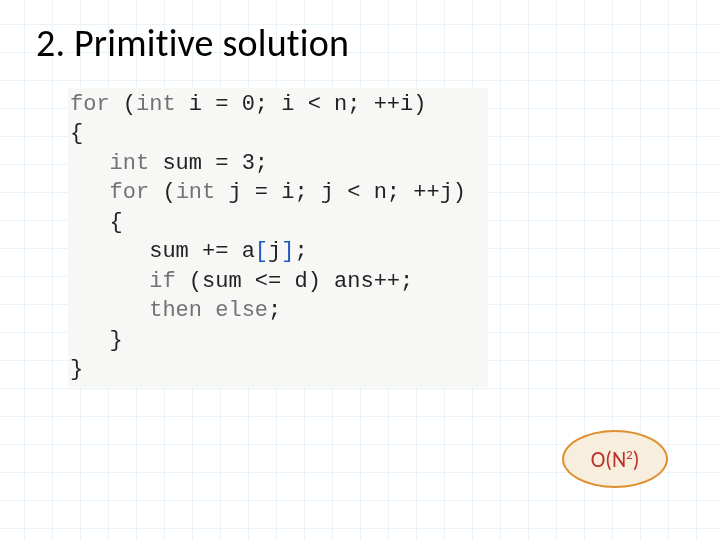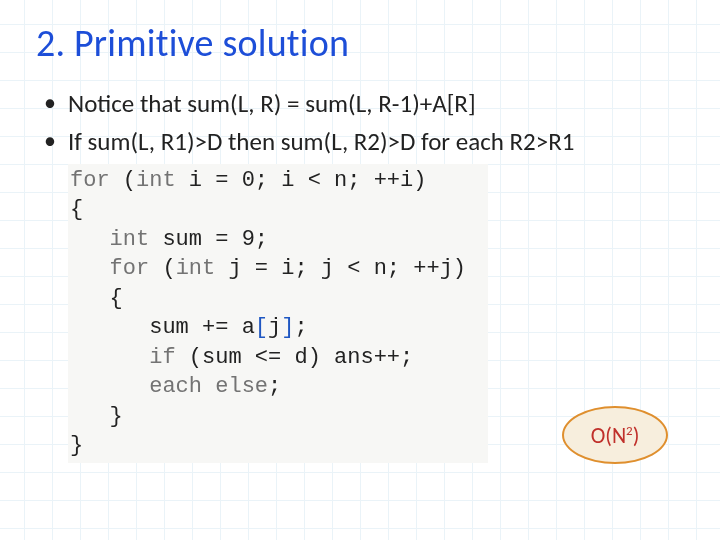--- a/index.html
+++ b/index.html
@@ -10,21 +10,21 @@
     background-image:
       linear-gradient(#eaf3f8 1px, transparent 1px),
       linear-gradient(90deg, #eaf3f8 1px, transparent 1px);
     background-size: 28px 28px;
     background-position: -4px -4px;
     position: relative;
   }
   .slide { padding: 20px 36px 0 36px; }
   .title {
     font-size: 38px;
-    color: #1d4ed8;
+    color: #000000;
     font-weight: 400;
     margin-bottom: 22px;
     letter-spacing: 0.2px;
   }
   ul.bullets {
     list-style: none;
     padding-left: 6px;
   }
   ul.bullets > li {
     position: relative;
@@ -53,52 +53,48 @@
     margin-top: 0;
     display: inline-block;
     min-width: 420px;
     white-space: pre;
   }
   .kw { color: #737373; }
   .br { color: #1f57c2; }
   .badge {
     position: absolute;
     right: 52px;
-    bottom: 76px;
+    bottom: 52px;
     width: 106px;
     height: 58px;
     border: 2px solid #df8f2e;
     border-radius: 50%;
     background: #f7eedd;
     display: flex;
     align-items: center;
     justify-content: center;
     font-size: 22px;
     color: #c0302b;
   }
   .badge sup { font-size: 13px; vertical-align: super; line-height: 0; }
 </style>
 </head>
 <body>
 
 <div class="slide">
   <h1 class="title">2. Primitive solution</h1>
 
-  <ul class="bullets">
-    <li>Notice that sum(L, R) = sum(L, R-1)+A[R]</li>
-    <li>If sum(L, R1)&gt;D then sum(L, R2)&gt;D for each R2&gt;R1</li>
-  </ul>
 
   <div class="code"><span class="kw">for</span><span> (</span><span class="kw">int</span><span> i = 0; i &lt; n; ++i)</span>
 <span>{</span>
-<span>   </span><span class="kw">int</span><span> sum = 9;</span>
+<span>   </span><span class="kw">int</span><span> sum = 3;</span>
 <span>   </span><span class="kw">for</span><span> (</span><span class="kw">int</span><span> j = i; j &lt; n; ++j)</span>
 <span>   {</span>
 <span>      sum += a</span><span class="br">[</span><span>j</span><span class="br">]</span><span>;</span>
 <span>      </span><span class="kw">if</span><span> (sum &lt;= d) ans++;</span>
-<span>      </span><span class="kw">each</span><span> </span><span class="kw">else</span><span>;</span>
+<span>      </span><span class="kw">then</span><span> </span><span class="kw">else</span><span>;</span>
 <span>   }</span>
 <span>}</span></div>
 </div>
 
 <div class="badge">
   <span><span>O(N</span><sup>2</sup><span>)</span></span>
 </div>
 
 </body></html>

